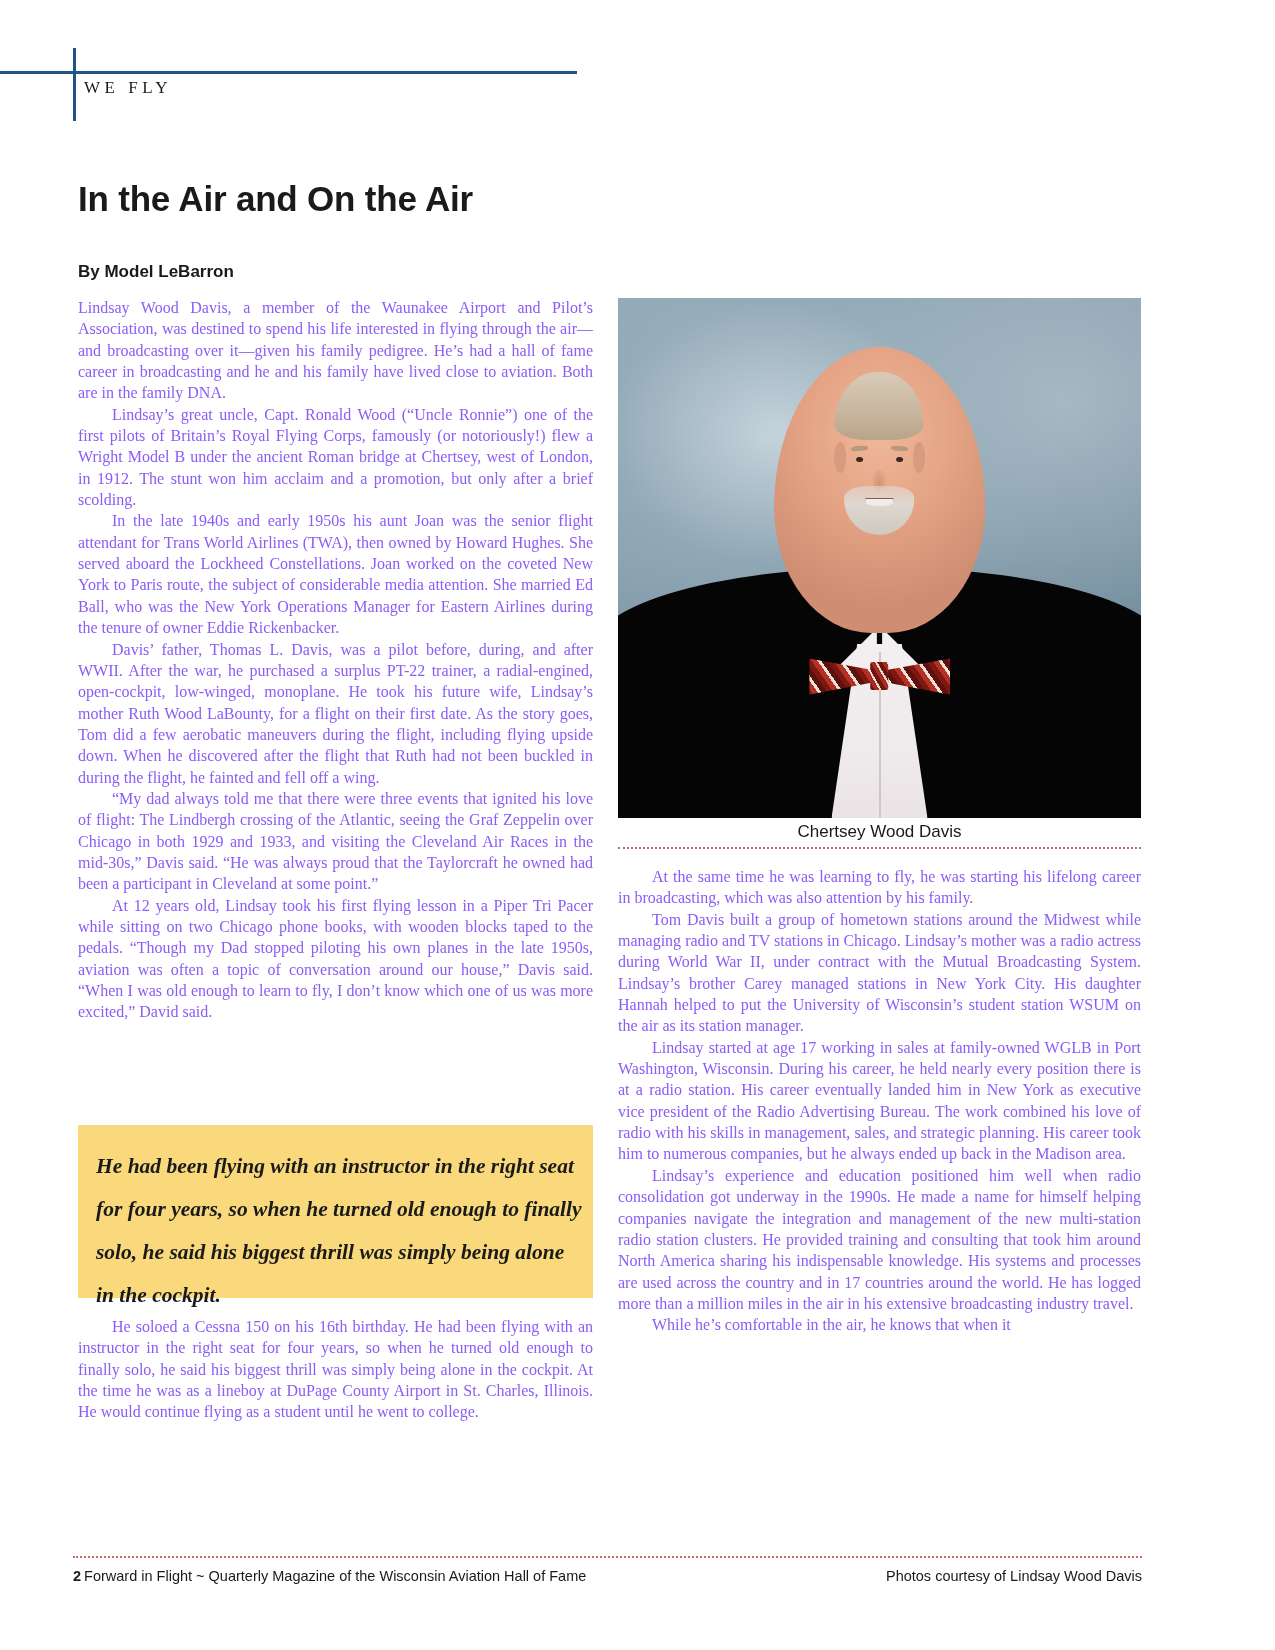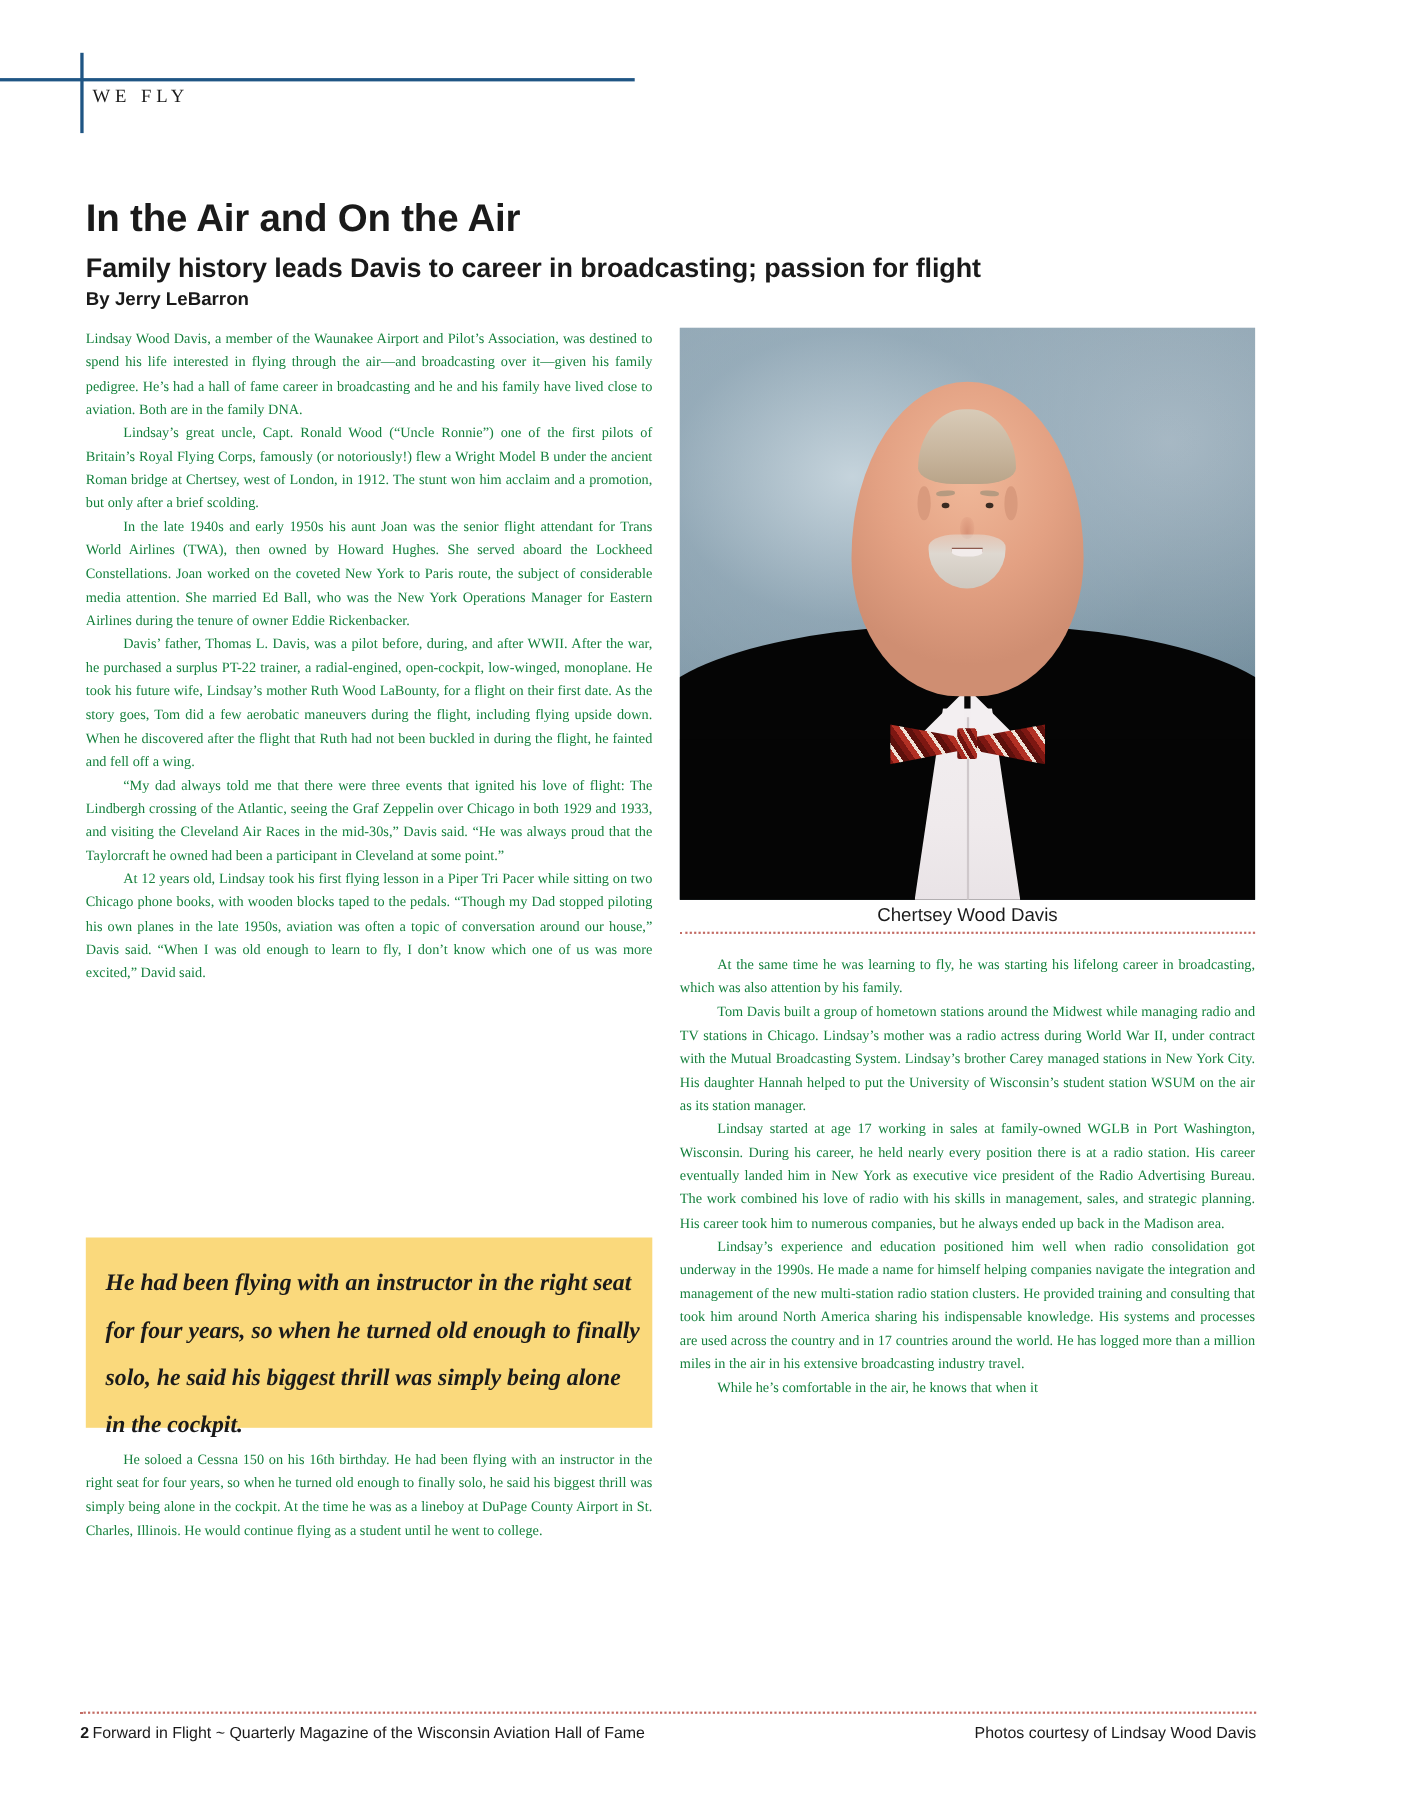--- a/index.html
+++ b/index.html
@@ -77,23 +77,23 @@
     font-family: "Liberation Sans", "DejaVu Sans", sans-serif;
     font-weight: bold;
     font-size: 17px;
     color: #1a1a1a;
   }
 
   
   .col {
     position: absolute;
     font-family: "Liberation Serif", "DejaVu Serif", serif;
-    font-size: 13px;
+    font-size: 16px;
     line-height: 21.35px;
-    color: #15803d;
+    color: #8b5cf6;
     text-align: justify;
     text-justify: inter-word;
     hyphens: none;
   }
   .col p {
     margin: 0;
     text-indent: 34px;
   }
   .col p.noindent {
     text-indent: 0;
@@ -383,22 +383,21 @@
 </head>
 <body>
 
 <div class="page">
 
   <div class="rule-h"></div>
   <div class="rule-v"></div>
   <div class="running-head">WE FLY</div>
 
   <h1 class="headline">In the Air and On the Air</h1>
-  <h2 class="subhead">Family history leads Davis to career in broadcasting; passion for flight</h2>
-  <div class="byline">By Jerry LeBarron</div>
+  <div class="byline">By Model LeBarron</div>
 
   <div class="col col-left-a">
     <p class="noindent">Lindsay Wood Davis, a member of the Waunakee Airport and Pilot’s Association, was destined to spend his life interested in flying through the air—and broadcasting over it—given his family pedigree. He’s had a hall of fame career in broadcasting and he and his family have lived close to aviation. Both are in the family DNA.</p>
     <p>Lindsay’s great uncle, Capt. Ronald Wood (“Uncle Ronnie”) one of the first pilots of Britain’s Royal Flying Corps, famously (or notoriously!) flew a Wright Model B under the ancient Roman bridge at Chertsey, west of London, in 1912. The stunt won him acclaim and a promotion, but only after a brief scolding.</p>
     <p>In the late 1940s and early 1950s his aunt Joan was the senior flight attendant for Trans World Airlines (TWA), then owned by Howard Hughes.  She served aboard the Lockheed Constellations. Joan worked on the coveted New York to Paris route, the subject of considerable media attention. She married Ed Ball, who was the New York Operations Manager for Eastern Airlines during the tenure of owner Eddie Rickenbacker.</p>
     <p>Davis’ father, Thomas L. Davis, was a pilot before, during, and after WWII. After the war, he purchased a surplus PT-22 trainer, a radial-engined, open-cockpit, low-winged, monoplane. He took his future wife, Lindsay’s mother Ruth Wood LaBounty, for a flight on their first date. As the story goes, Tom did a few aerobatic maneuvers during the flight, including flying upside down. When he discovered after the flight that Ruth had not been buckled in during the flight, he fainted and fell off a wing.</p>
     <p>“My dad always told me that there were three events that ignited his love of flight: The Lindbergh crossing of the Atlantic, seeing the Graf Zeppelin over Chicago in both 1929 and 1933, and visiting the Cleveland Air Races in the mid-30s,” Davis said. “He was always proud that the Taylorcraft he owned had been a participant in Cleveland at some point.”</p>
     <p>At 12 years old, Lindsay took his first flying lesson in a Piper Tri Pacer while sitting on two Chicago phone books, with wooden blocks taped to the pedals. “Though my Dad stopped piloting his own planes in the late 1950s, aviation was often a topic of conversation around our house,” Davis said. “When I was old enough to learn to fly, I don’t know which one of us was more excited,” David said.</p>
   </div>
 

